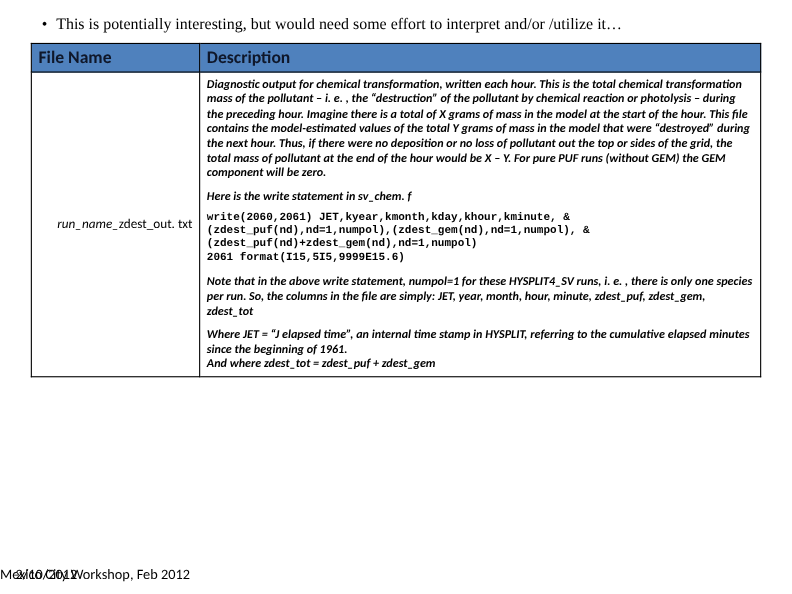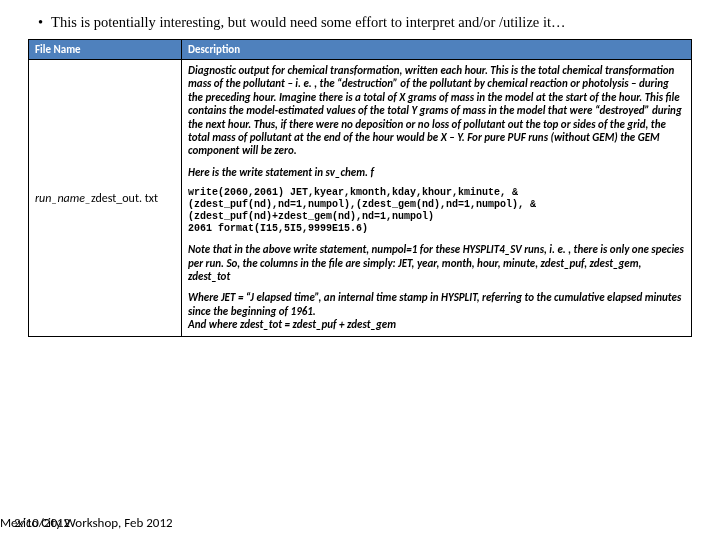--- a/index.html
+++ b/index.html
@@ -37,29 +37,29 @@
     font-size: 11px;
     table-layout: fixed;
   }
   table.diag th, table.diag td {
     border: 1px solid #000;
     vertical-align: middle;
     padding: 4px 6px;
   }
   table.diag th {
     background: #4f81bd;
-    color: #ffffff;
+    color: #0f172a;
     font-weight: bold;
     text-align: left;
-    font-size: 11px;
+    font-size: 16px;
     padding: 3px 6px;
   }
   th.col-file { width: 140px; text-align: right; }
   td.file-cell {
-    text-align: left;
+    text-align: right;
     font-size: 12px;
   }
   td.file-cell .fn-it { font-style: italic; }
   td.desc-cell p {
     margin: 0 0 8px 0;
     font-weight: bold;
     line-height: 1.22;
     font-style: italic;
   }
   td.desc-cell p:last-child { margin-bottom: 0; }

